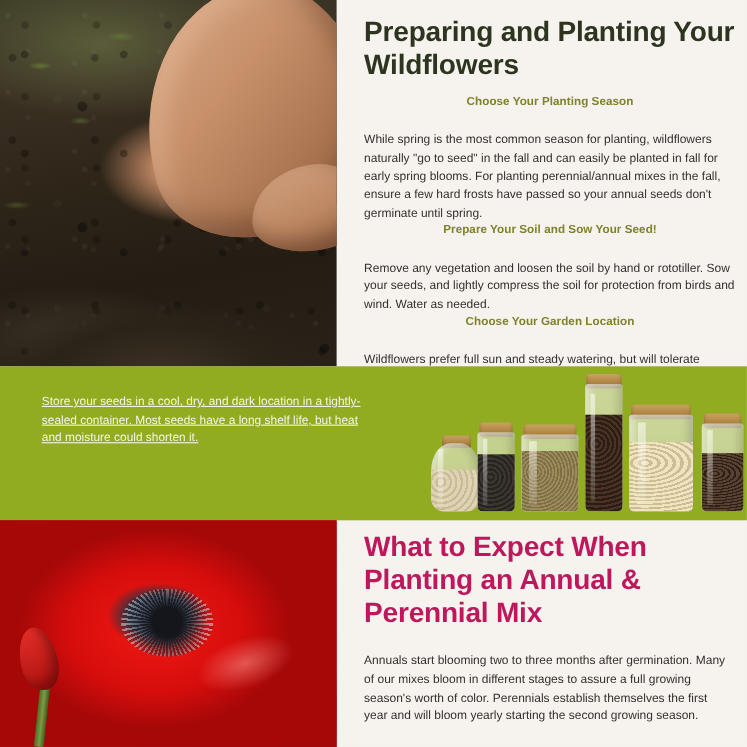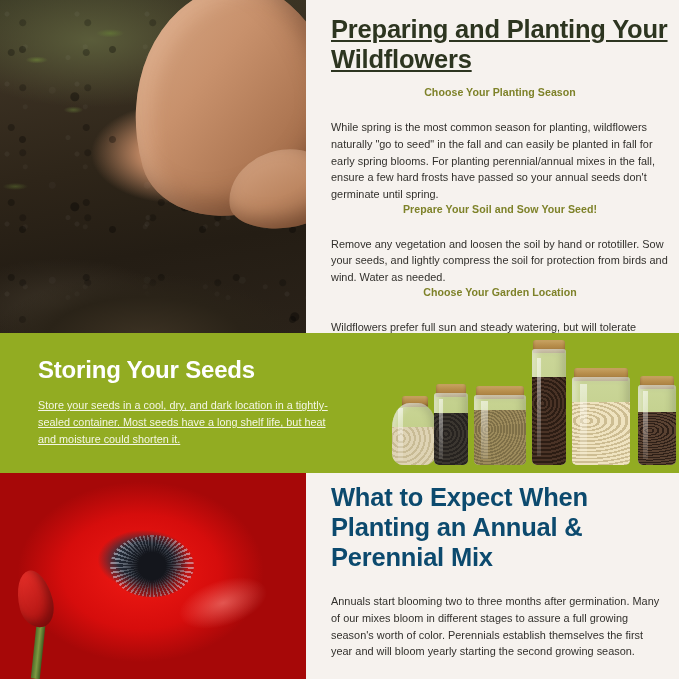--- a/index.html
+++ b/index.html
@@ -66,21 +66,21 @@
   .soil-mound {
     position:absolute; left:-20px; bottom:-8px; width:330px; height:140px;
     background:radial-gradient(ellipse 180px 80px at 50% 100%, #3d3324 0%, #2a2318 55%, rgba(30,24,16,0) 85%);
     border-radius:50% 50% 0 0 / 100% 100% 0 0;
   }
 
   .sec1-body { position:absolute; left:331px; top:0; width:348px; height:333px; padding:14px 10px 0 0; }
 
   .h1 {
     color:#2D3520; font-size:25.5px; font-weight:bold;
-    line-height:1.18; letter-spacing:-.2px; margin-bottom:12px;text-decoration:underline;
+    line-height:1.18; letter-spacing:-.2px; margin-bottom:12px;
   }
   .sub {
     color:#7E8229; font-size:10.6px; font-weight:bold;
     letter-spacing:.05px; margin-bottom:1px;text-align:center;
   }
   .para {
     color:#32302C; font-size:10.9px; line-height:1.53;
     letter-spacing:.02px; margin-bottom:11px;
   }
   .para:last-child { margin-bottom:0;margin-top:21px; }
@@ -159,21 +159,21 @@
     transform:rotate(-14deg);
     box-shadow:inset -5px -6px 10px rgba(90,8,8,.6);
   }
   .poppy-stem {
     position:absolute; left:11%; bottom:0; width:9px; height:62px;
     background:linear-gradient(90deg,#4e6b28,#7d9a42,#3f5a20); transform:rotate(6deg);
   }
 
   .sec3-body { position:absolute; left:331px; top:0; width:348px; padding:9px 12px 0 0; }
   .h3 {
-    color:#0c4a6e; font-size:25.5px; font-weight:bold;
+    color:#be185d; font-size:25.5px; font-weight:bold;
     line-height:1.18; letter-spacing:-.2px; margin-bottom:16px;
   }
 </style>
 </head>
 <body>
 
 <div class="page">
 
   <section class="sec1">
 
@@ -200,21 +200,20 @@
 
       <div>
         <div class="sub">Choose Your Garden Location</div>
         <p class="para">Wildflowers prefer full sun and steady watering, but will tolerate difficult soil conditions without fertilizer or rich soil.</p>
       </div>
     </div>
   </section>
 
   <section class="sec2">
     <div class="sec2-text">
-      <h2 class="h2">Storing Your Seeds</h2>
       <p class="para-light">Store your seeds in a cool, dry, and dark location in a tightly-sealed container. Most seeds have a long shelf life, but heat and moisture could shorten it.</p>
     </div>
 
     <div class="jars">
       <div class="cork" style="left:20px; bottom:66px; width:26px; height:11px;"></div>
       <div class="jar j1">
           <div class="seeds"></div>
         </div>
 
       <div class="cork" style="left:54px; bottom:76px; width:30px; height:13px;"></div>

